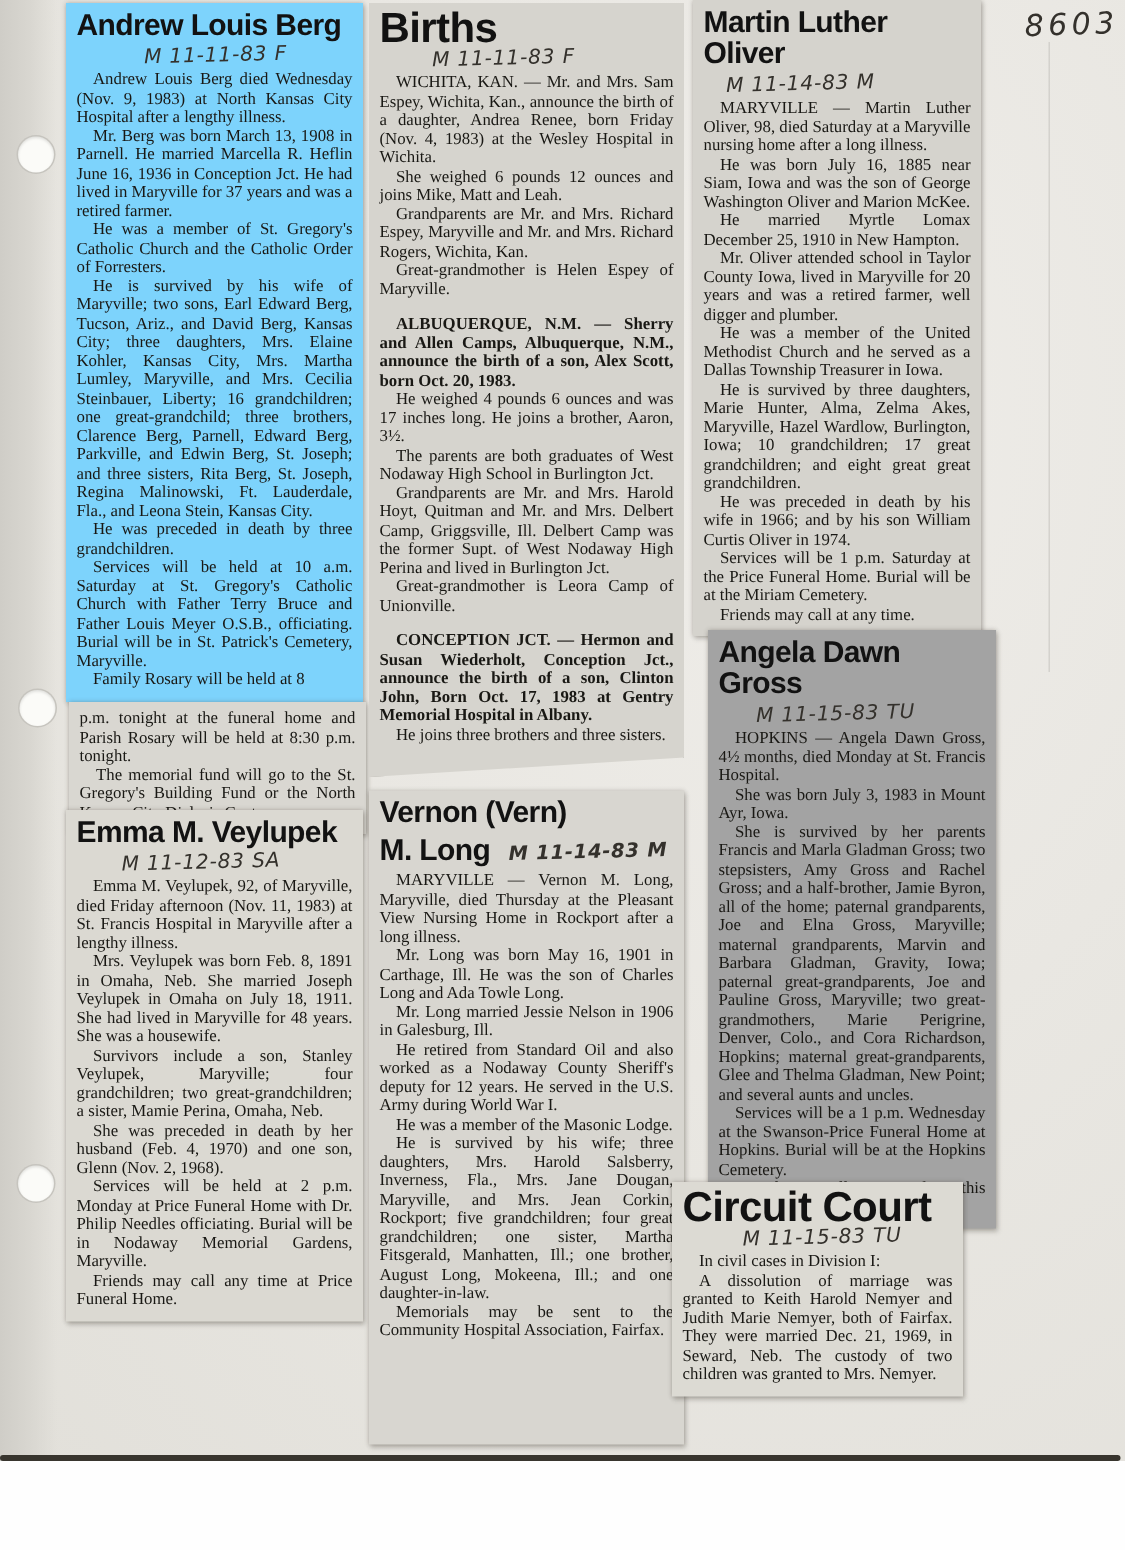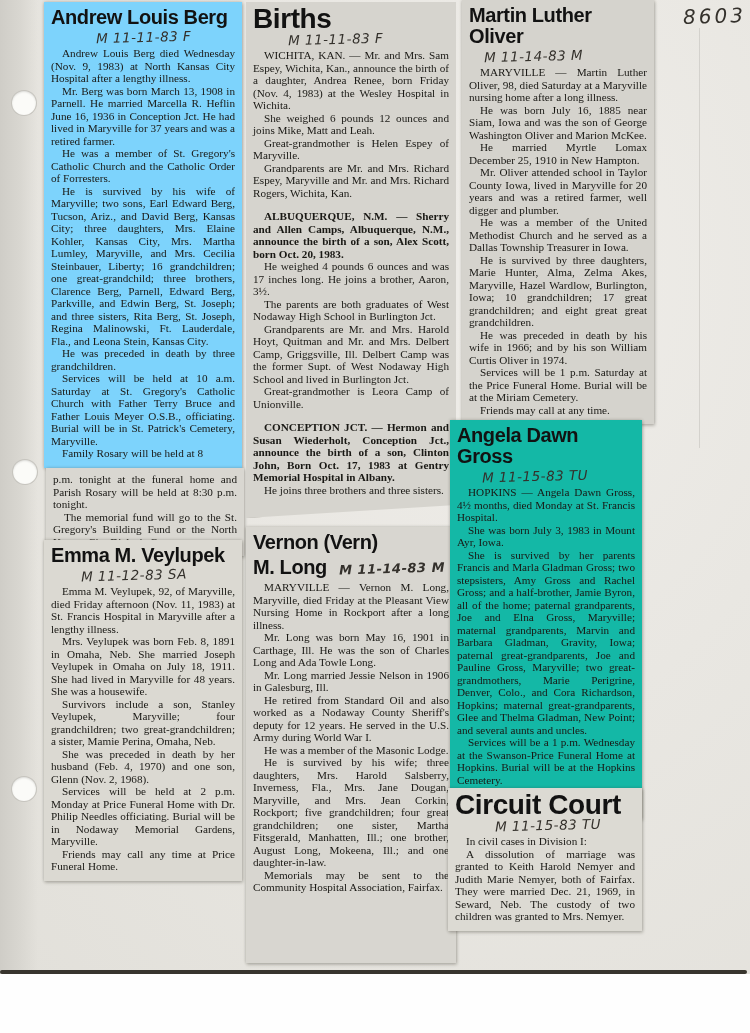--- a/index.html
+++ b/index.html
@@ -67,35 +67,35 @@
     <p>Services will be held at 2 p.m. Monday at Price Funeral Home with Dr. Philip Needles officiating. Burial will be in Nodaway Memorial Gardens, Maryville.</p>
     <p>Friends may call any time at Price Funeral Home.</p>
   </div>
 
   <div class="clip" style="left:246px;top:2px;width:210px;min-height:516px;background:#d6d4ce;
        clip-path:polygon(0 0,100% 0,100% calc(100% - 13px),0 100%);">
     <h2 class="big">Births</h2>
     <div class="ann-row"><span class="hand" style="margin-left:35px;">M 11-11-83 F</span></div>
     <p>WICHITA, KAN. — Mr. and Mrs. Sam Espey, Wichita, Kan., announce the birth of a daughter, Andrea Renee, born Friday (Nov. 4, 1983) at the Wesley Hospital in Wichita.</p>
     <p>She weighed 6 pounds 12 ounces and joins Mike, Matt and Leah.</p>
+    <p>Grandparents are Mr. and Mrs. Richard Espey, Maryville and Mr. and Mrs. Richard Rogers, Wichita, Kan.</p>
     <p>Great-grandmother is Helen Espey of Maryville.</p>
-    <p>Grandparents are Mr. and Mrs. Richard Espey, Maryville and Mr. and Mrs. Richard Rogers, Wichita, Kan.</p>
     <p class="sect-gap">ALBUQUERQUE, N.M. — Sherry and Allen Camps, Albuquerque, N.M., announce the birth of a son, Alex Scott, born Oct. 20, 1983.</p>
     <p>He weighed 4 pounds 6 ounces and was 17 inches long. He joins a brother, Aaron, 3½.</p>
     <p>The parents are both graduates of West Nodaway High School in Burlington Jct.</p>
-    <p>Grandparents are Mr. and Mrs. Harold Hoyt, Quitman and Mr. and Mrs. Delbert Camp, Griggsville, Ill. Delbert Camp was the former Supt. of West Nodaway High School and lived in Burlington Jct.</p>
+    <p>Grandparents are Mr. and Mrs. Harold Hoyt, Quitman and Mr. and Mrs. Delbert Camp, Griggsville, Ill. Delbert Camp was the former Supt. of West Nodaway High Perina and lived in Burlington Jct.</p>
     <p>Great-grandmother is Leora Camp of Unionville.</p>
     <p class="sect-gap">CONCEPTION JCT. — Hermon and Susan Wiederholt, Conception Jct., announce the birth of a son, Clinton John, Born Oct. 17, 1983 at Gentry Memorial Hospital in Albany.</p>
     <p>He joins three brothers and three sisters.</p>
   </div>
 
   <div class="clip" style="left:246px;top:527px;width:210px;min-height:436px;background:#d8d6d0;">
     <h2>Vernon (Vern)</h2>
     <h2 style="margin-top:4px;"><span>M. Long</span><span class="hand" style="font-size:13px;margin-left:12px;vertical-align:1px;">M 11-14-83 M</span></h2>
-    <p style="margin-top:2px;">MARYVILLE — Vernon M. Long, Maryville, died Friday at the Pleasant View Nursing Home in Rockport after a long illness.</p>
+    <p style="margin-top:2px;">MARYVILLE — Vernon M. Long, Maryville, died Thursday at the Pleasant View Nursing Home in Rockport after a long illness.</p>
     <p>Mr. Long was born May 16, 1901 in Carthage, Ill.  He was the son of Charles Long and Ada Towle Long.</p>
     <p>Mr. Long married Jessie Nelson in 1906 in Galesburg, Ill.</p>
     <p>He retired from Standard Oil and also worked as a Nodaway County Sheriff's deputy for 12 years. He served in the U.S. Army during World War I.</p>
     <p>He was a member of the Masonic Lodge.</p>
     <p>He is survived by his wife; three daughters, Mrs. Harold Salsberry, Inverness, Fla., Mrs. Jane Dougan, Maryville, and Mrs. Jean Corkin, Rockport; five grandchildren; four great grandchildren; one sister, Martha Fitsgerald, Manhatten, Ill.; one brother, August Long, Mokeena, Ill.; and one daughter-in-law.</p>
     <p>Memorials may be sent to the Community Hospital Association, Fairfax.</p>
   </div>
 
   <div class="clip" style="left:462px;top:0px;width:192px;min-height:414px;background:#d5d3cd;">
     <h2>Martin Luther Oliver</h2>
@@ -104,21 +104,21 @@
     <p>He was born July 16, 1885 near Siam, Iowa and was the son of George Washington Oliver and Marion McKee.</p>
     <p>He married Myrtle Lomax December 25, 1910 in New Hampton.</p>
     <p>Mr. Oliver attended school in Taylor County Iowa, lived in Maryville for 20 years and was a retired farmer, well digger and plumber.</p>
     <p>He was a member of the United Methodist Church and he served as a Dallas Township Treasurer in Iowa.</p>
     <p>He is survived by three daughters, Marie Hunter, Alma, Zelma Akes, Maryville, Hazel Wardlow, Burlington, Iowa; 10 grandchildren; 17 great grandchildren; and eight great great grandchildren.</p>
     <p>He was preceded in death by his wife in 1966; and by his son William Curtis Oliver in 1974.</p>
     <p>Services will be 1 p.m. Saturday at the Price Funeral Home. Burial will be at the Miriam Cemetery.</p>
     <p>Friends may call at any time.</p>
   </div>
 
-  <div class="clip" style="left:450px;top:420px;width:192px;min-height:358px;background:#14b8a6;">
+  <div class="clip" style="left:472px;top:420px;width:192px;min-height:358px;background:#a3a3a3;">
     <h2>Angela Dawn Gross</h2>
     <div class="ann-row"><span class="hand" style="margin-left:25px;">M 11-15-83 TU</span></div>
     <p>HOPKINS — Angela Dawn Gross, 4½ months, died Monday at St. Francis Hospital.</p>
     <p>She was born July 3, 1983 in Mount Ayr, Iowa.</p>
     <p>She is survived by her parents Francis and Marla Gladman Gross; two stepsisters, Amy Gross and Rachel Gross; and a half-brother, Jamie Byron, all of the home; paternal grandparents, Joe and Elna Gross, Maryville; maternal grandparents, Marvin and Barbara Gladman, Gravity, Iowa; paternal great-grandparents, Joe and Pauline Gross, Maryville; two great-grandmothers, Marie Perigrine, Denver, Colo., and Cora Richardson, Hopkins; maternal great-grandparents, Glee and Thelma Gladman, New Point; and several aunts and uncles.</p>
     <p>Services will be a 1 p.m. Wednesday at the Swanson-Price Funeral Home at Hopkins. Burial will be at the Hopkins Cemetery.</p>
     <p>Friends may call anytime after 5 this evening at the funeral home.</p>
   </div>
 
   <div class="clip" style="left:448px;top:788px;width:194px;min-height:138px;background:#dcdad3;">

